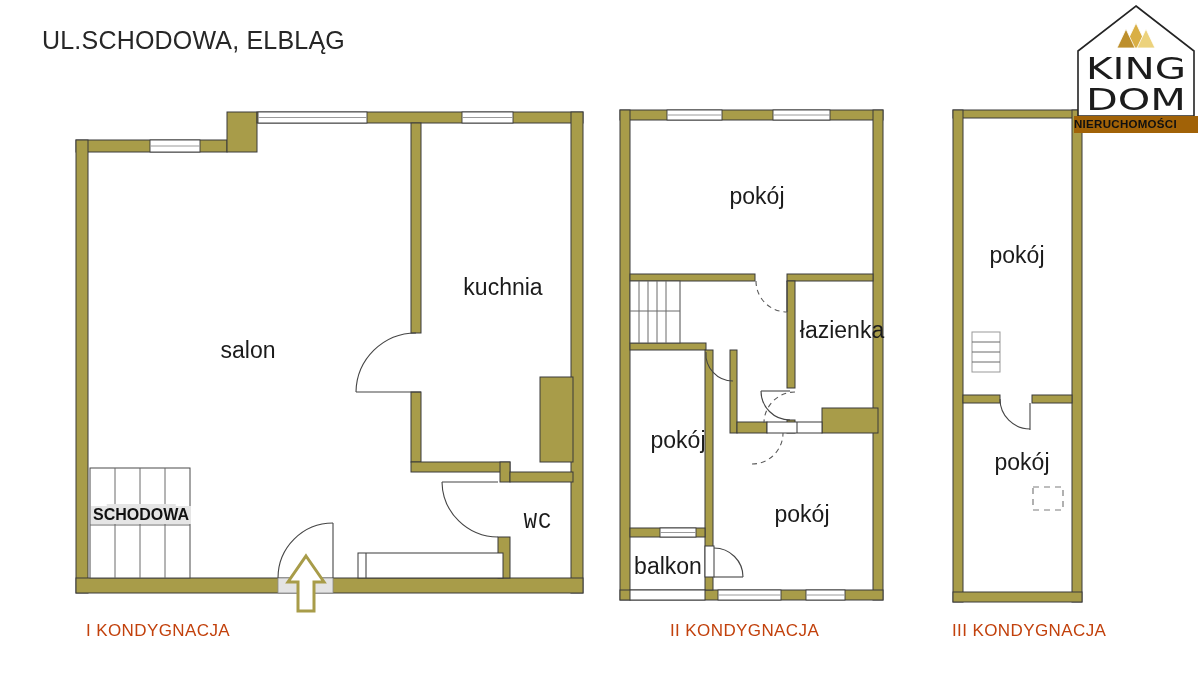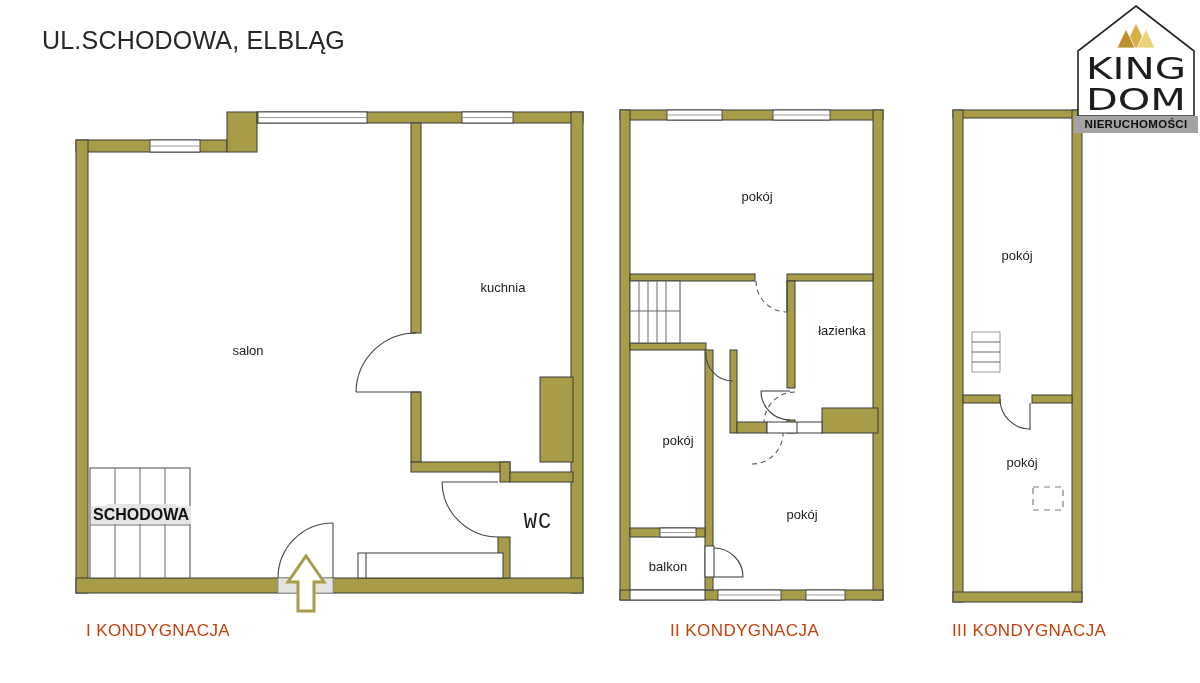--- a/index.html
+++ b/index.html
@@ -19,30 +19,30 @@
   .whitewall{fill:#ffffff;stroke:#3a3a3a;stroke-width:1;}
   .entr{fill:var(--entrance-fill);stroke:#8a8a8a;stroke-width:0.8;}
   .arrow{fill:#ffffff;stroke:var(--wall);stroke-width:3;stroke-linejoin:miter;}
   .dashbox{fill:none;stroke:#7d7d7d;stroke-width:1.2;stroke-dasharray:6 5;}
 
   #page-title{position:absolute;left:42px;top:26px;font-size:25px;line-height:29px;
     letter-spacing:0.2px;color:#262626;white-space:nowrap;}
   .floor-caption{position:absolute;top:621px;font-size:17px;letter-spacing:0.4px;color:#c2410c;white-space:nowrap;}
   #caption-1{left:86px;} #caption-2{left:630px;margin-left:40px;} #caption-3{left:952px;}
 
-  .room-label{position:absolute;transform:translate(-50%,-50%);font-size:13px;
+  .room-label{position:absolute;transform:translate(-50%,-50%);font-size:23px;
     color:#1b1b1b;white-space:nowrap;}
   .room-label.lg{font-size:22px;letter-spacing:1px;font-family:Liberation Mono, monospace;}
   .stair-label{position:absolute;transform:translate(-50%,-50%);font-size:16px;
     font-weight:bold;color:#111;background:#e5e5e5;padding:0 2px;white-space:nowrap;}
 
   #logo{position:absolute;left:1072px;top:4px;width:128px;height:114px;}
   #logo-tagline{position:absolute;left:1074px;top:116px;width:124px;height:17px;
-    background:#a3a3a3;font-size:11.5px;font-weight:bold;line-height:17px;
-    text-align:center;letter-spacing:0.3px;color:#101010;white-space:nowrap;}
+    background:#a16207;font-size:11.5px;font-weight:bold;line-height:17px;
+    text-align:left;letter-spacing:0.3px;color:#101010;white-space:nowrap;}
   .logo-word{font-family:"DejaVu Sans",sans-serif;fill:#1c1c1c;}
 </style>
 </head>
 <body>
 
 <svg id="plan-svg" width="1200" height="683" viewBox="0 0 1200 683">
 
   <g>
     <g>
       <rect class="wall" x="76" y="140" width="151" height="12"></rect>

